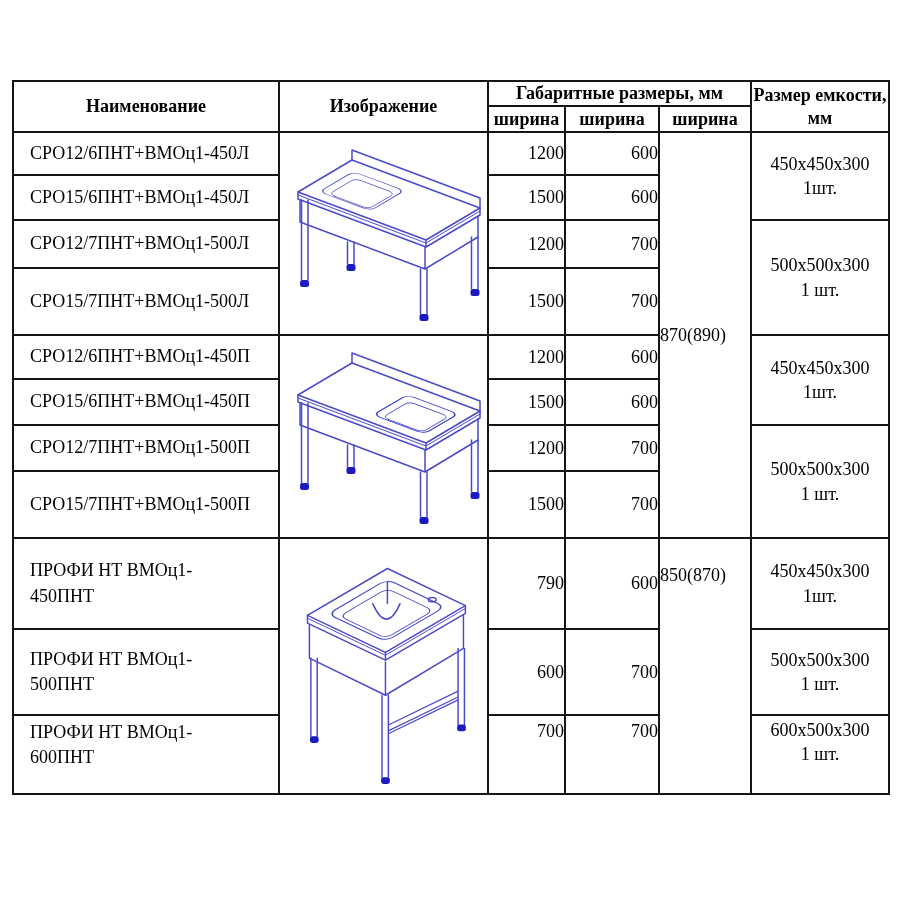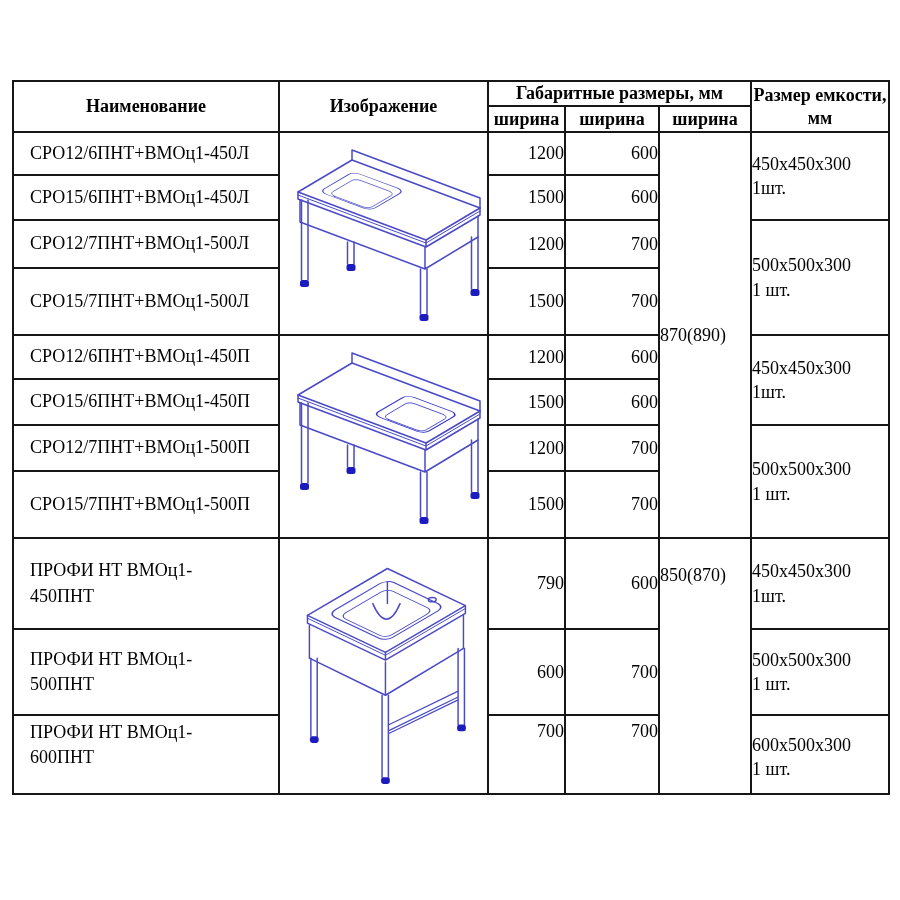--- a/index.html
+++ b/index.html
@@ -38,25 +38,25 @@
 
   td.cell-name{
     text-align:left;
     padding:2px 6px 2px 16px;
     white-space:pre-line;
     line-height:1.4;
   }
   td.cell-num{ text-align:right;padding-left:8px; }
   td.cell-height{ text-align:left; }
   td.cell-height.top{ vertical-align:top; padding-top:26px;margin-top:40px; }
-  td.cell-cap{ line-height:1.35; }
+  td.cell-cap{ text-align:center; line-height:1.35; }
   tr.r11 td{ vertical-align:top; }
   tr.r11 td.cell-name{ padding-top:4px; }
   tr.r11 td.cell-num{ padding-top:5px; }
-  tr.r11 td.cell-cap{ padding-top:17px; }
+  tr.r11 td.cell-cap{ padding-top:2px; }
   td.cell-img{ text-align:center; vertical-align:middle; }
   td.cell-img svg{ display:block; margin:0 auto; }
 </style>
 </head>
 <body>
 
 <div class="sheet">
   <table class="spec">
     <colgroup>
       <col style="width:266px">

